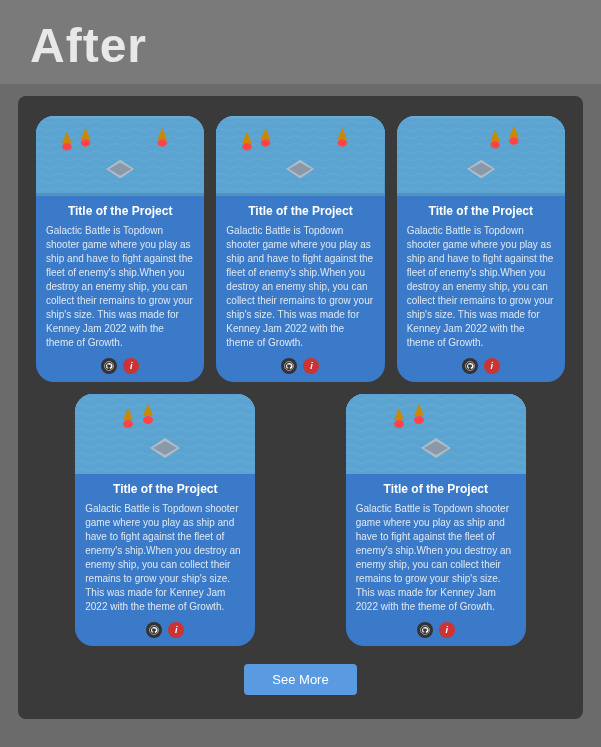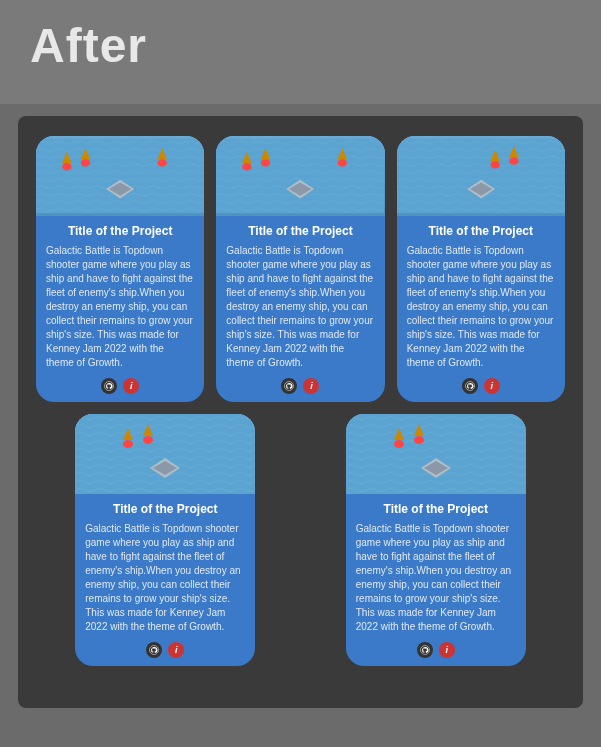--- a/index.html
+++ b/index.html
@@ -5,21 +5,21 @@
     * { box-sizing: border-box; margin: 0; padding: 0; }
     body {
       background-color: #6b6b6b;
       font-family: Arial, sans-serif;
       width: 601px;
       min-height: 747px;
     }
 
     .header {
       background-color: #7a7a7a;
-      padding: 18px 30px 31px 30px;
+      padding: 18px 30px 11px 30px;
     }
 
     .header-title {
       color: #e8e8e8;
       font-size: 48px;
       font-weight: bold;
       letter-spacing: 1px;
     }
 
     .main-container {
@@ -388,13 +388,16 @@
           </div>
           <div class="link-icon link-icon-itch">
             <span style="font-size:9px;font-style:italic;font-weight:bold;">i</span>
           </div>
         </div>
       </div>
     </div>
 
   </div>
 
+  <div class="see-more-container">
+    <button class="see-more-btn">See More</button>
+  </div>
 </div>
 
 </body></html>

